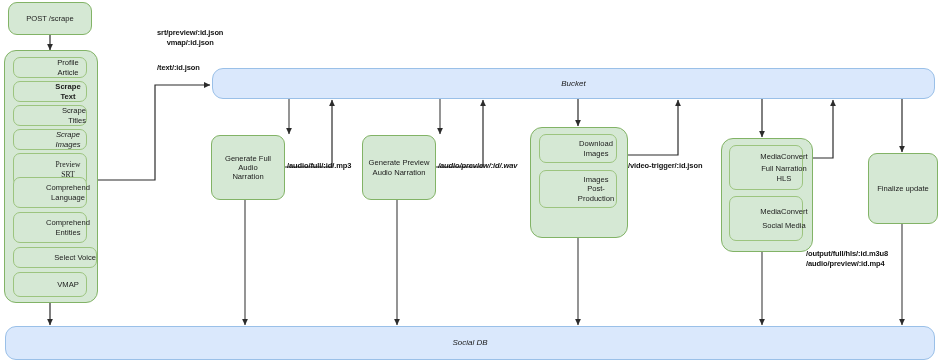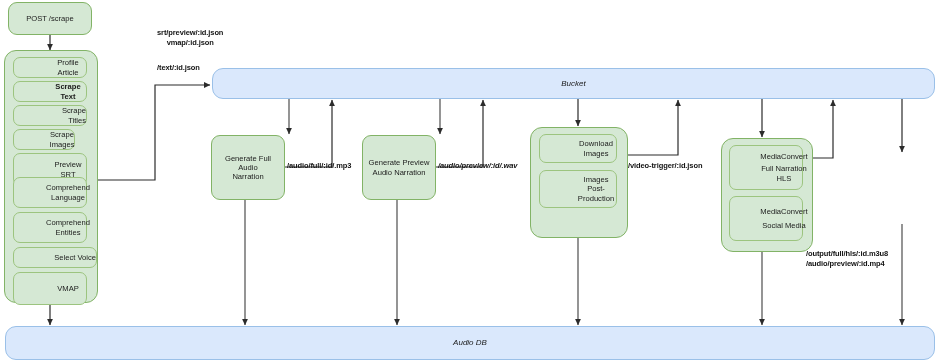--- a/index.html
+++ b/index.html
@@ -151,51 +151,51 @@
 
   <div class="stackbox" style="left:13px; top:57px; width:74px; height:21px;">
     <span>Profile Article</span>
   </div>
   <div class="stackbox" style="left:13px; top:81px; width:74px; height:21px;font-weight:bold;">
     <span>Scrape Text</span>
   </div>
   <div class="stackbox" style="left:13px; top:105px; width:74px; height:21px;text-align:right;">
     <span>Scrape Titles</span>
   </div>
-  <div class="stackbox" style="left:13px; top:129px; width:62px; height:21px;">
+  <div class="stackbox" style="left:13px; top:129px; width:74px; height:21px;font-style:italic;">
     <span>Scrape Images</span>
   </div>
-  <div class="stackbox" style="left:13px; top:153px; width:74px; height:33px;">
+  <div class="stackbox" style="left:13px; top:153px; width:74px; height:33px;font-family:Liberation Serif, serif;">
     <span>Preview SRT</span>
   </div>
   <div class="stackbox two-line" style="left:13px; top:177px; width:74px; height:31px;">
     <div>
       <span>Comprehend</span>
       <span>Language</span>
     </div>
   </div>
   <div class="stackbox two-line" style="left:13px; top:212px; width:74px; height:31px;">
     <div>
       <span>Comprehend</span>
       <span>Entities</span>
     </div>
   </div>
   <div class="stackbox" style="left:13px; top:247px; width:84px; height:21px;justify-content:flex-end;">
     <span>Select Voice</span>
   </div>
-  <div class="stackbox" style="left:13px; top:272px; width:74px; height:33px;">
+  <div class="stackbox" style="left:13px; top:272px; width:74px; height:25px;">
     <span>VMAP</span>
   </div>
 
   <div class="node blue" style="left:212px; top:68px; width:723px; height:31px;">
     <span class="node-text big-text">Bucket</span>
   </div>
 
   <div class="node blue" style="left:5px; top:326px; width:930px; height:34px;">
-    <span class="node-text big-text">Audio DB</span>
+    <span class="node-text big-text">Social DB</span>
   </div>
 
   <div class="node green two-line" style="left:211px; top:135px; width:74px; height:65px;">
     <div>
       <span class="node-text">Generate Full Audio</span>
       <span class="node-text">Narration</span>
     </div>
   </div>
 
   <div class="node green two-line" style="left:362px; top:135px; width:74px; height:65px;">
@@ -226,20 +226,23 @@
     </div>
   </div>
   <div class="stackbox two-line" style="left:729px; top:196px; width:74px; height:45px;">
     <div>
       <span>MediaConvert</span>
       <span style="display:block;height:5px;"></span>
       <span>Social Media</span>
     </div>
   </div>
 
+  <div class="node green" style="left:868px; top:153px; width:70px; height:71px;">
+    <span class="node-text">Finalize update</span>
+  </div>
 
   <div class="lbl" style="left:157px; top:28px; text-align:center;">
     <div>srt/preview/:id.json</div>
     <div>vmap/:id.json</div>
   </div>
 
   <div class="lbl" style="left:157px; top:63px;">
     <span>/text/:id.json</span>
   </div>
 

